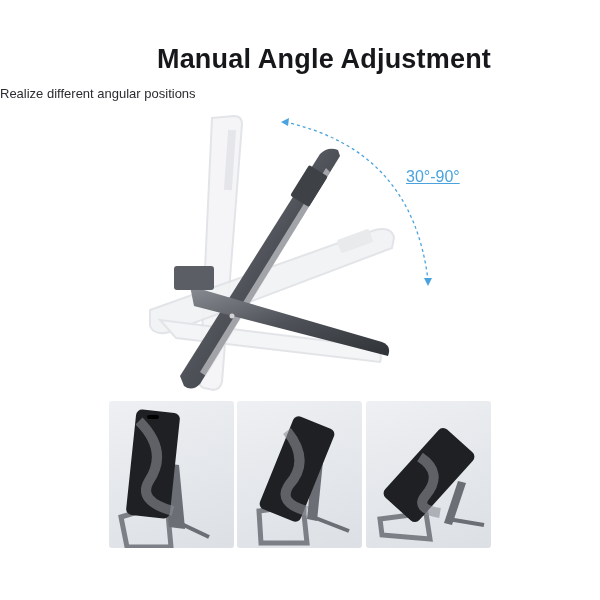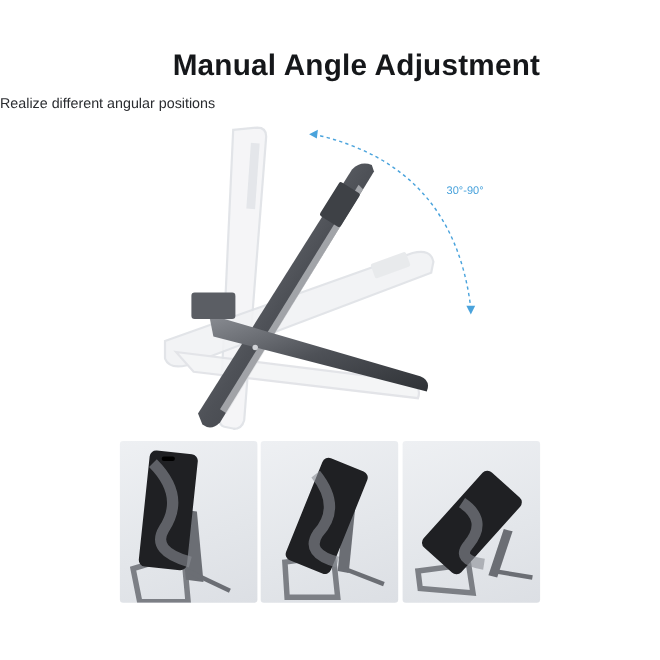--- a/index.html
+++ b/index.html
@@ -1,20 +1,20 @@
 <!DOCTYPE html>
 <html><head>
 <meta charset="utf-8">
 <style>
   html, body { margin:0; padding:0; }
   body { width:600px; height:600px; background:#ffffff; position:relative; overflow:hidden; font-family:"Liberation Sans", sans-serif; }
   .title { position:absolute; left:0; right:0; top:44px; text-align:center; font-size:27px; font-weight:700; color:#15171a; letter-spacing:0.2px;padding-left:48px; }
   .subtitle { position:absolute; left:0; right:0; top:86px; font-size:13px; color:#2a2c30; }
   .hero { position:absolute; left:130px; top:110px; width:340px; height:290px; }
-  .angle-label { position:absolute; left:406px; top:168px; font-size:10px; color:#4aa3dc; }
+  .angle-label { position:absolute; left:406px; top:168px; font-size:16px; color:#4aa3dc;text-decoration:underline; }
   .panel { position:absolute; top:401px; width:125px; height:147px; border-radius:3px; overflow:hidden;
            background:linear-gradient(160deg,#eef0f3 0%,#e3e6ea 60%,#dcdfe4 100%); }
   .panel svg { width:100%; height:100%; display:block; }
 </style>
 </head>
 <body>
 
 <div class="title">Manual Angle Adjustment</div>
 <div class="subtitle">Realize different angular positions</div>
 

